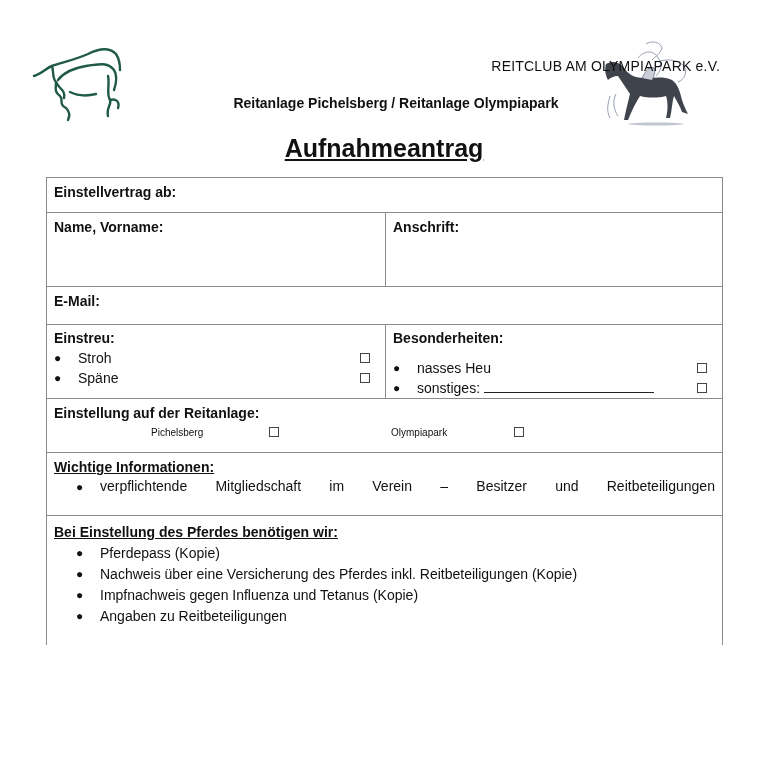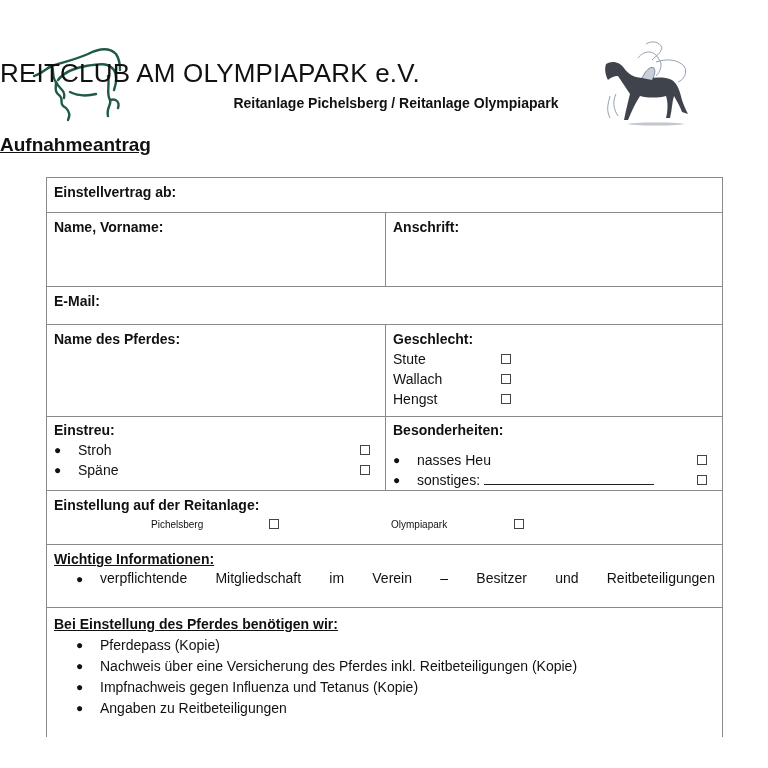--- a/index.html
+++ b/index.html
@@ -1,25 +1,25 @@
 <!DOCTYPE html>
 <html><head>
 <meta charset="utf-8">
 <style>
   html, body { margin: 0; padding: 0; background: #ffffff; }
   body { width: 768px; height: 768px; overflow: hidden; position: relative;
          font-family: "Liberation Sans", sans-serif; color: #111; }
   .logo-left { position: absolute; left: 30px; top: 42px; width: 92px; height: 80px; }
   .logo-right { position: absolute; left: 598px; top: 36px; width: 96px; height: 92px; }
-  .club-name { position: absolute; left: 0; width: 720px; top: 58px; text-align: left;
-               font-size: 26px; letter-spacing: 0.2px; }
+  .club-name { position: absolute; left: 0; width: 720px; top: 58px; text-align: right;
+               font-size: 14px; letter-spacing: 0.2px; }
   .club-sub { position: absolute; left: 12px; width: 768px; top: 95px; text-align: center;
               font-size: 14px; font-weight: bold; }
-  .doc-title { position: absolute; left: 0; width: 768px; top: 134px; text-align: left;
-               font-size: 19px; font-weight: bold; text-decoration: underline; }
+  .doc-title { position: absolute; left: 0; width: 768px; top: 134px; text-align: center;
+               font-size: 25px; font-weight: bold; text-decoration: underline; }
   .form { position: absolute; left: 46px; top: 177px; width: 677px; }
   .row { display: flex; border: 1px solid #8a8a8a; border-bottom: none; box-sizing: border-box; }
   .row:last-child { border-bottom: none; }
   .cell { box-sizing: border-box; padding: 6px 7px; font-size: 14px; }
   .cell.left { width: 339px; border-right: 1px solid #8a8a8a; }
   .cell.right { flex: 1; }
   .cell.full { flex: 1; }
   .lbl { font-weight: bold; }
   .u { text-decoration: underline; }
   .opt { display: flex; align-items: center; height: 20px; font-size: 14px; }
@@ -88,40 +88,20 @@
     </div>
   </div>
 
 
   <div class="row" style="height:38px">
     <div class="cell full">
       <span class="lbl">E-Mail:</span>
     </div>
   </div>
 
-  <div class="row" style="height:92px">
-    <div class="cell left">
-      <span class="lbl">Name des Pferdes:</span>
-    </div>
-    <div class="cell right">
-      <div class="lbl" style="margin-bottom:2px">Geschlecht:</div>
-      <div class="opt">
-        <span class="name">Stute</span>
-        <span class="box"></span>
-      </div>
-      <div class="opt">
-        <span class="name">Wallach</span>
-        <span class="box"></span>
-      </div>
-      <div class="opt">
-        <span class="name">Hengst</span>
-        <span class="box"></span>
-      </div>
-    </div>
-  </div>
 
   <div class="row" style="height:74px">
     <div class="cell left" style="padding-top:5px">
       <div class="lbl" style="margin-bottom:2px">Einstreu:</div>
       <div class="bullet-row">
         <span class="dot">●</span>
         <span class="txt">Stroh</span>
         <span class="box"></span>
       </div>
       <div class="bullet-row">

